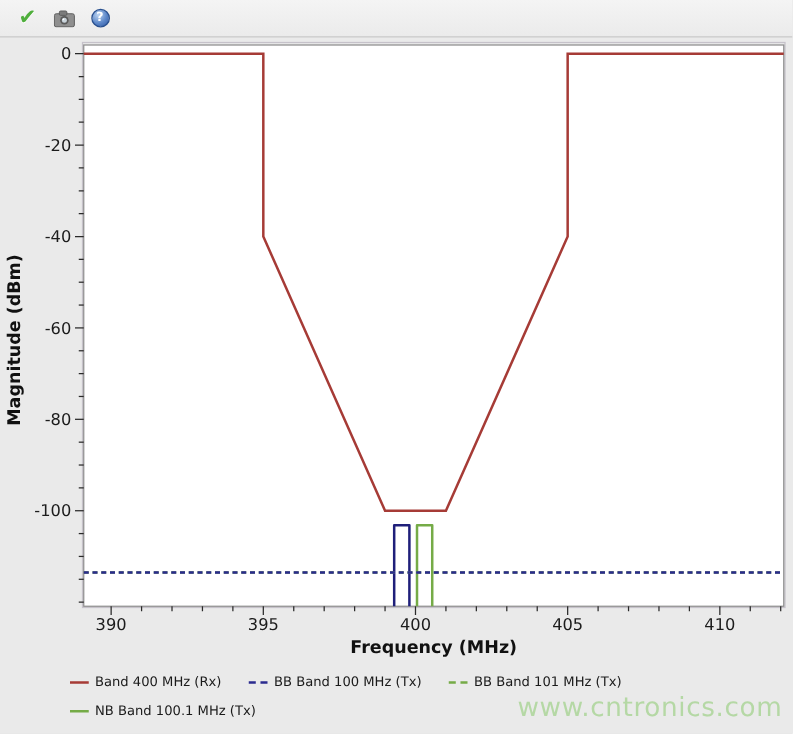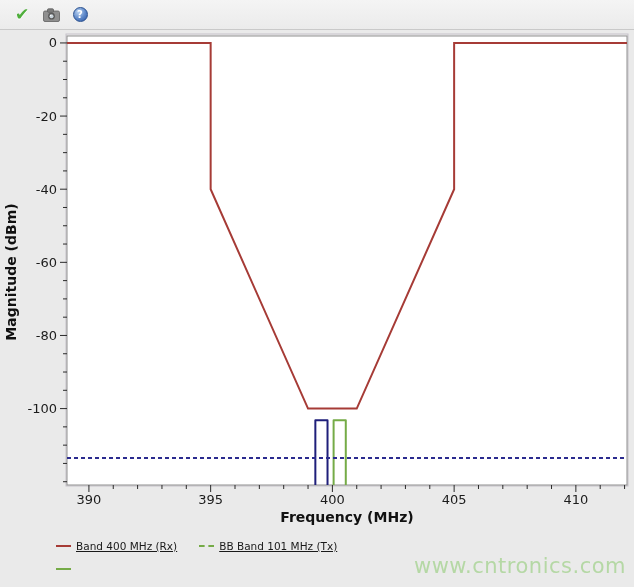--- a/index.html
+++ b/index.html
@@ -22,21 +22,21 @@
     background:radial-gradient(circle at 35% 30%,#bcd4f2,#5b86c8 55%,#2c55a0);
     color:#ffffff;font-size:10px;font-weight:bold;display:flex;align-items:center;justify-content:center;
     border:1px solid #29508f;box-sizing:border-box;
   }
   
   #chart-svg{position:absolute;left:0;top:31px;}
   .ticklab{font-size:13px;fill:#1c1c1c;}
   .axis-title{font-size:14px;font-weight:bold;fill:#111111;}
   
   #legend{position:absolute;left:56px;top:534px;width:578px;font-size:10.5px;color:#1a1a1a;}
-  .legend-row{display:flex;align-items:center;gap:22px;height:23px;white-space:nowrap;text-decoration:underline;}
+  .legend-row{display:flex;align-items:center;gap:22px;height:23px;white-space:nowrap;}
   .legend-item{display:flex;align-items:center;gap:5px;cursor:default;}
   .legend-marker{display:inline-block;width:15px;height:0;border-top-width:2px;}
   
   #watermark{
     position:absolute;right:8px;top:554px;font-size:21px;color:#b5d8a5;
     letter-spacing:0.5px;
     text-align:center;
   }
 </style>
 </head>
@@ -135,25 +135,30 @@
     <text class="axis-title" x="16" y="241" text-anchor="middle" transform="rotate(-90 16 241)">Magnitude (dBm)</text>
   </svg>
 
   <div id="legend">
       <div class="legend-row">
         <div class="legend-item">
           <span class="legend-marker" style="border-top-style: solid; border-top-color: rgb(166, 59, 54);"></span>
           <span>Band 400 MHz (Rx)</span>
         </div>
         <div class="legend-item">
+          <span class="legend-marker" style="border-top-style: dashed; border-top-color: rgb(43, 43, 143);"></span>
+          <span>BB Band 100 MHz (Tx)</span>
+        </div>
+        <div class="legend-item">
           <span class="legend-marker" style="border-top-style: dashed; border-top-color: rgb(117, 171, 71);"></span>
           <span>BB Band 101 MHz (Tx)</span>
         </div>
       </div>
       <div class="legend-row">
         <div class="legend-item">
           <span class="legend-marker" style="border-top-style: solid; border-top-color: rgb(117, 171, 71);"></span>
+          <span>NB Band 100.1 MHz (Tx)</span>
         </div>
       </div>
     </div>
 
   <div id="watermark">www.cntronics.com</div>
 </div>
 
 </body></html>

